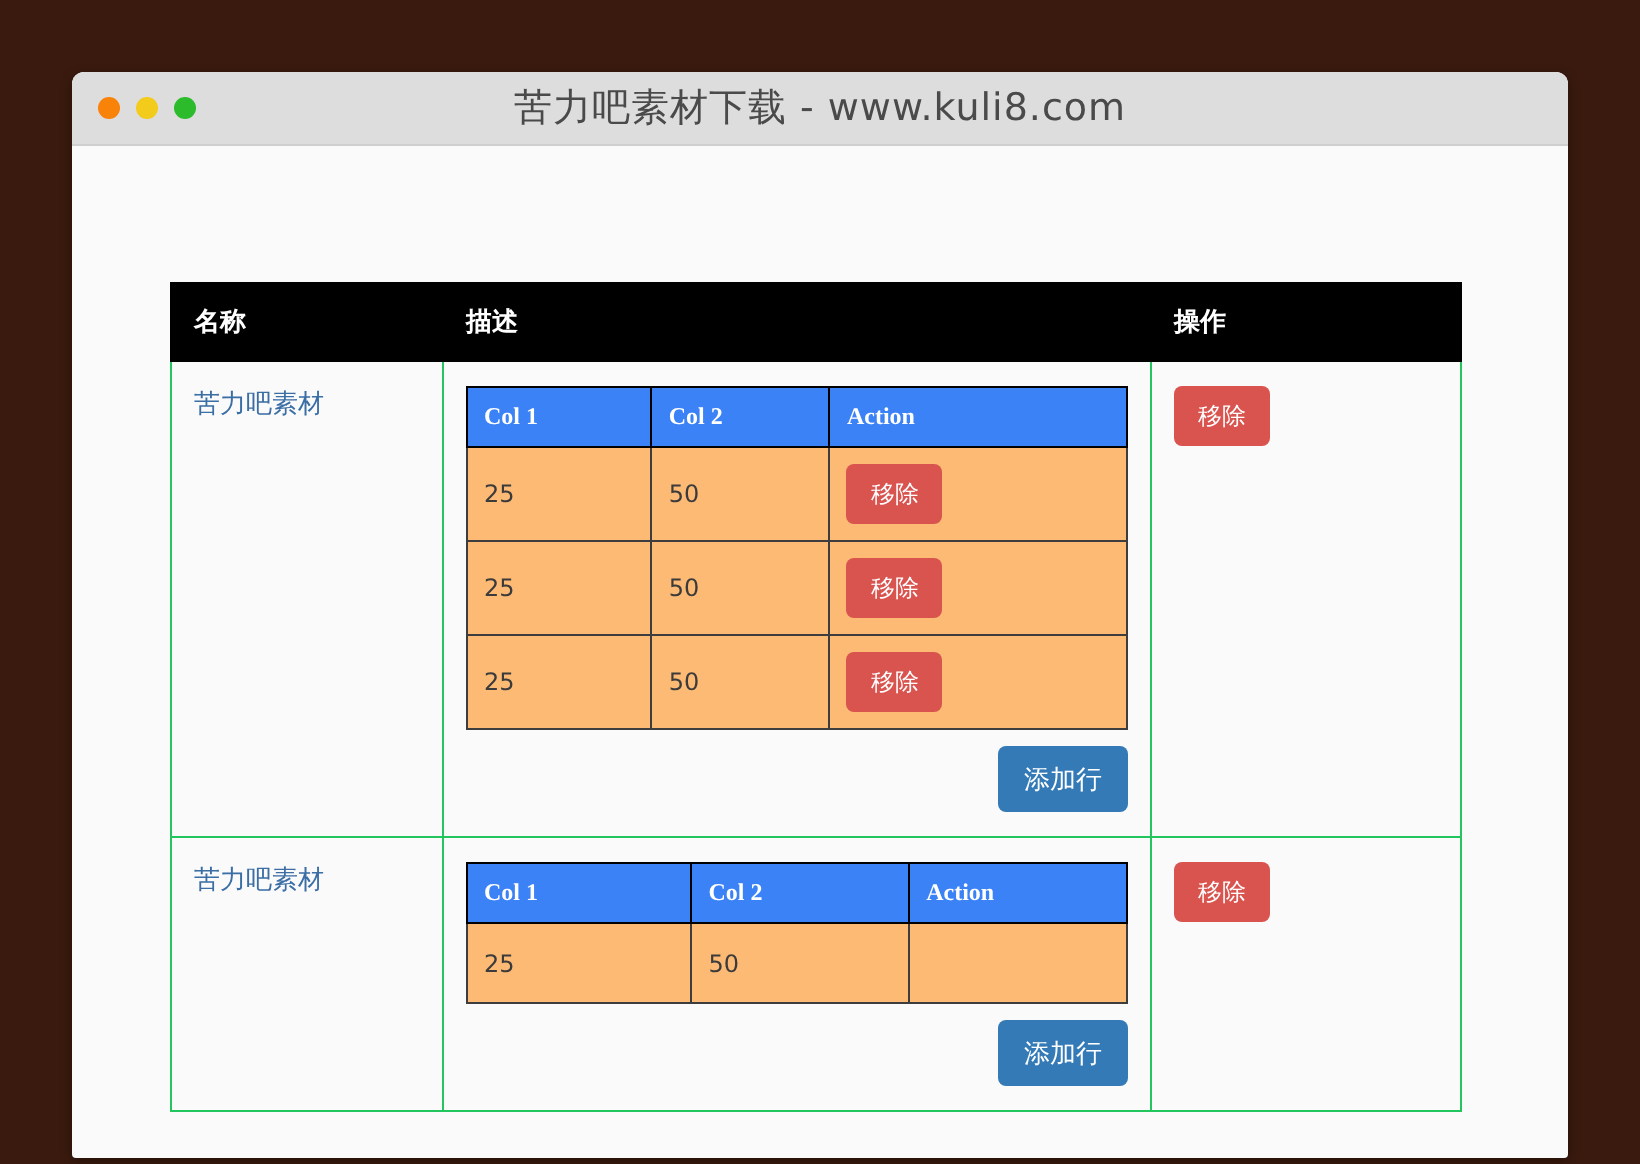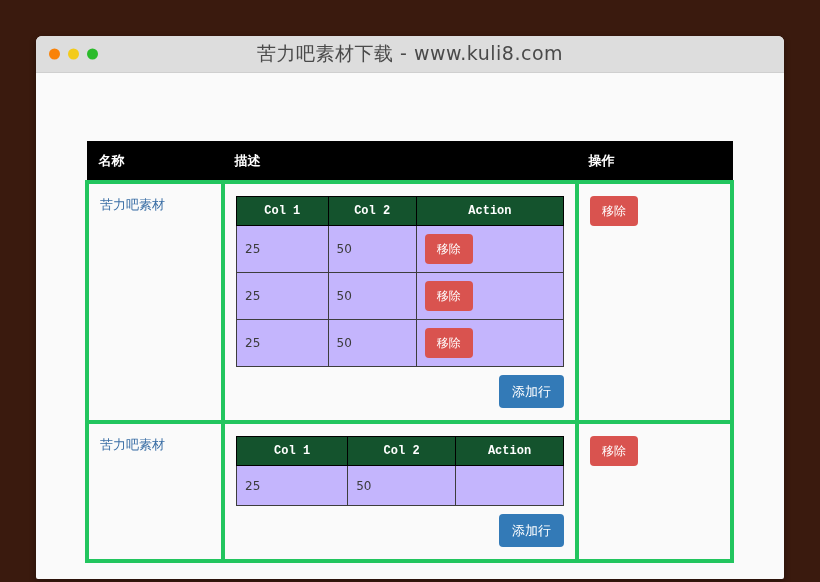--- a/index.html
+++ b/index.html
@@ -83,21 +83,21 @@
     text-align: left;
     padding: 10px 11px;
     border: 1px solid #000000;
     font-family: "DejaVu Sans", "Liberation Sans", sans-serif;
   }
   col.c-name { width: 136px; }
   col.c-desc { width: 354px; }
   col.c-act  { width: 155px; }
 
   table.outer > tbody > tr > td {
-    border: 4px solid #22c55e;
+    border: 1px solid #22c55e;
     vertical-align: top;
     padding: 12px 11px;
     background: #fafafa;
   }
   td.name-cell {
     color: #3a6ea5;
     font-size: 13px;
     font-family: "DejaVu Sans", "Liberation Sans", sans-serif;
     white-space: nowrap;
   }
@@ -105,35 +105,35 @@
   td.act-cell  { padding: 12px 11px; }
 
   
   table.inner {
     width: 100%;
     border-collapse: collapse;
     table-layout: fixed;
     background: #fafafa;
   }
   table.inner th {
-    background: #14532d;
+    background: #3b82f6;
     color: #ffffff;
     font-size: 12px;
     font-weight: bold;
-    text-align: center;
+    text-align: left;
     padding: 7px 8px;
     border: 1px solid #000000;
-    font-family: Liberation Mono, monospace;
+    font-family: Liberation Serif, serif;
   }
   table.inner td {
     border: 1px solid #3d3d3d;
     font-size: 12px;
     color: #3b3b3b;
     padding: 8px;
-    background: #c4b5fd;
+    background: #fdba74;
     font-family: "DejaVu Sans", "Liberation Sans", sans-serif;
     height: 40px;
     vertical-align: middle;
   }
   
   .tbl-a col.i1 { width: 28%; }
   .tbl-a col.i2 { width: 27%; }
   .tbl-a col.i3 { width: 45%; }
   
   .tbl-b col.i1 { width: 34%; }

